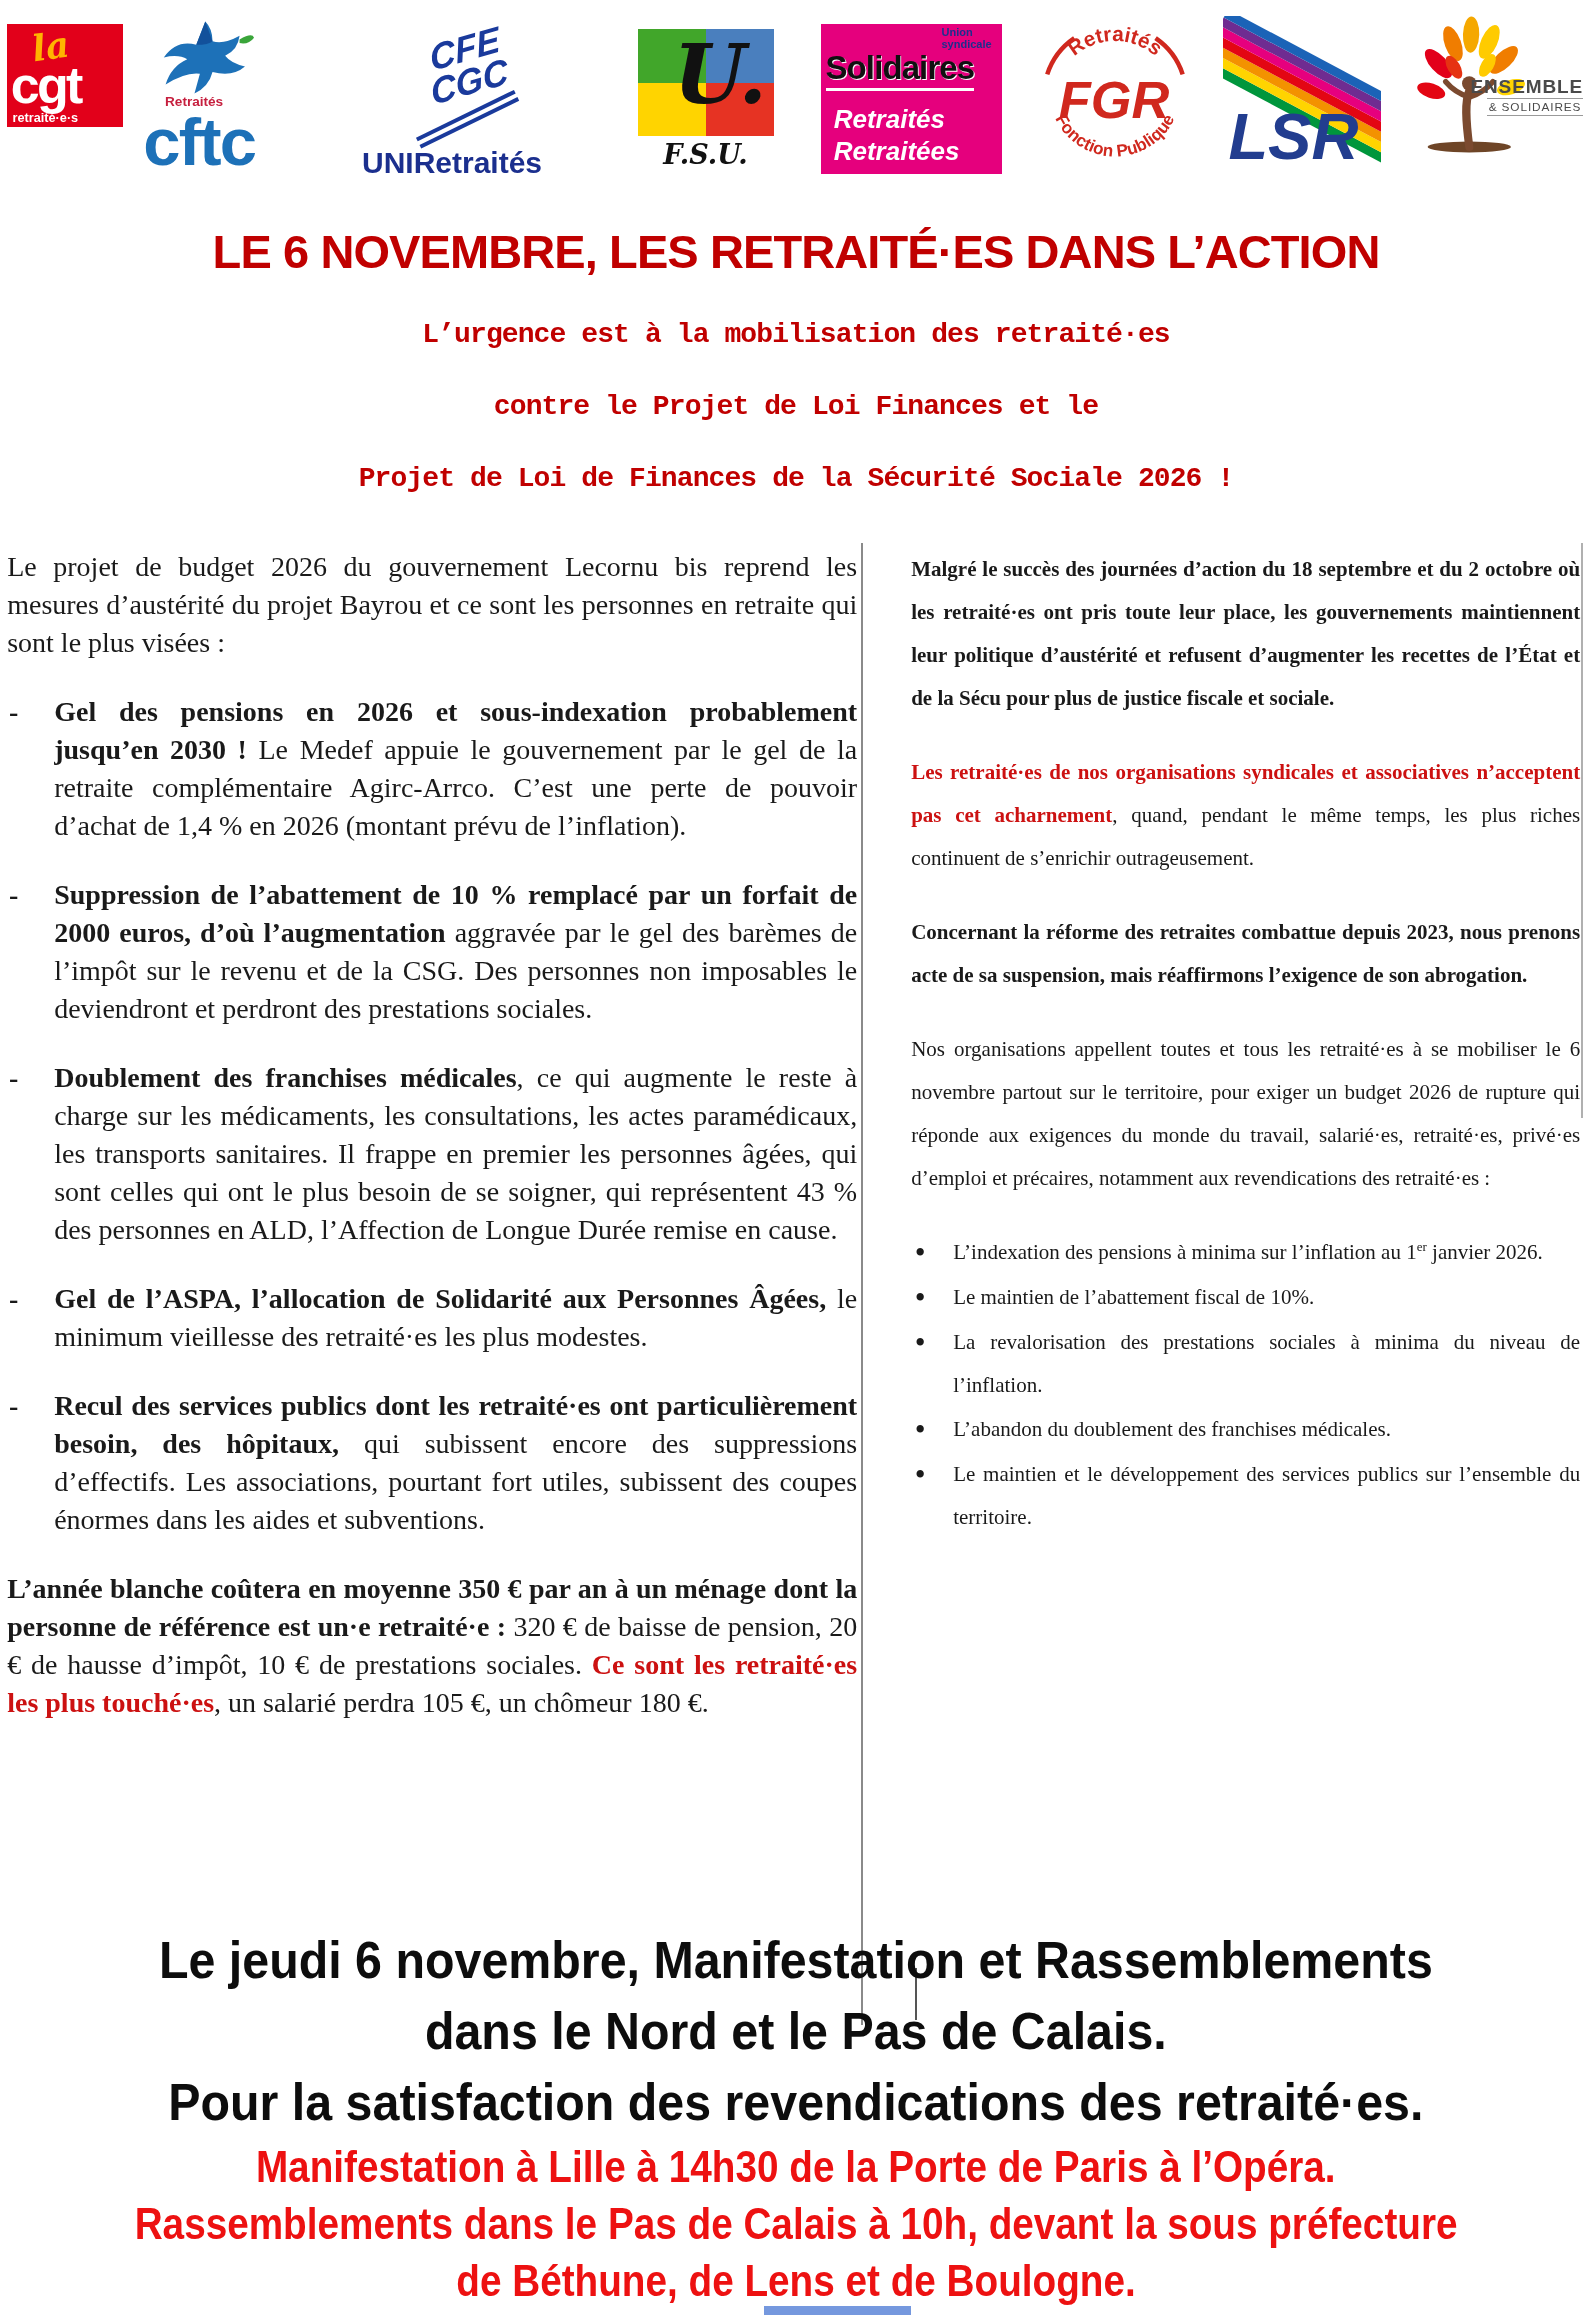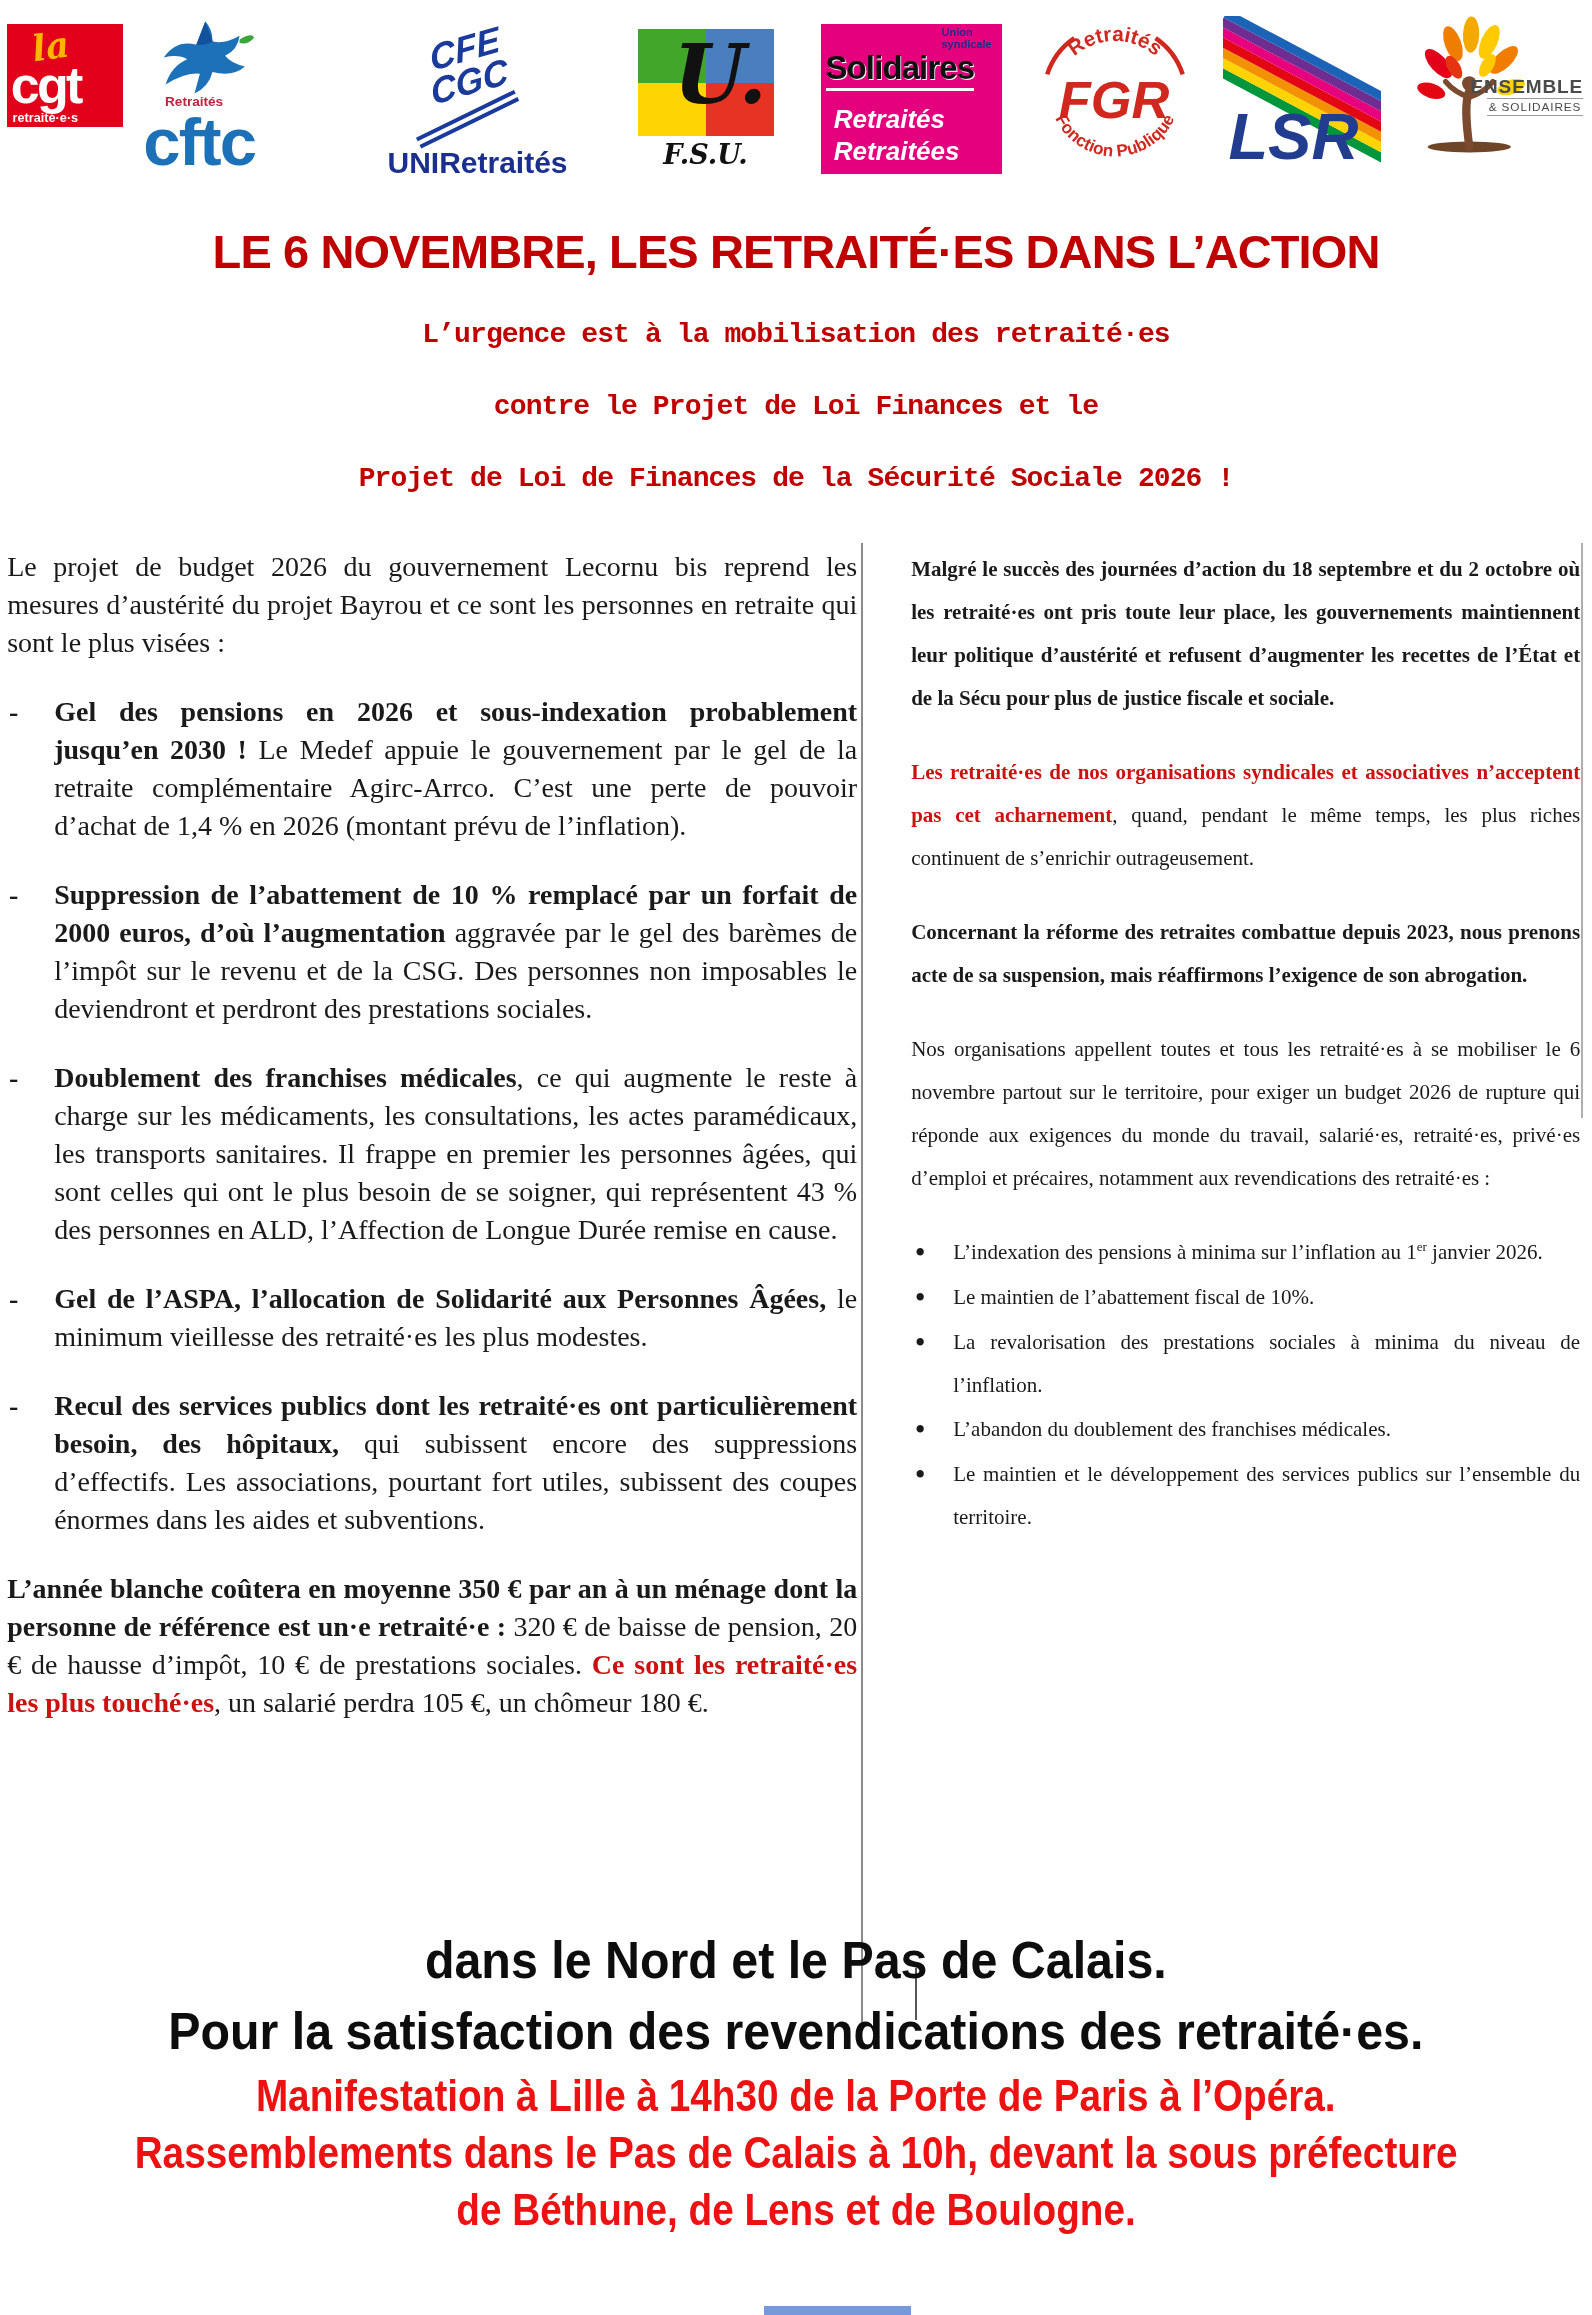--- a/index.html
+++ b/index.html
@@ -26,21 +26,21 @@
   .cftc-main{position:absolute;left:7.2px;top:87px;font-family:"Liberation Sans",sans-serif;
              font-weight:bold;font-size:67px;letter-spacing:-1.8px;color:#1d71b8;}
 
   
   .cfe-box{left:362px;top:22.6px;width:231px;height:156px;}
   .cfe-text{position:absolute;left:65px;top:9px;transform:rotate(-16deg) skewX(-8deg);
             font-family:"Liberation Sans",sans-serif;font-weight:bold;font-style:italic;
             font-size:36px;line-height:33px;color:#1a3a9c;text-align:center;}
   .cfe-lines{position:absolute;left:52px;top:90px;width:109px;transform:rotate(-26deg);}
   .cfe-lines div{height:3.6px;background:#1a3a9c;margin-bottom:4.5px;}
-  .cfe-sub{position:absolute;left:0px;top:123px;width:231px;text-align:center;
+  .cfe-sub{position:absolute;left:0px;top:123px;width:231px;text-align:left;
            font-family:"Liberation Sans",sans-serif;font-weight:bold;font-size:30px;color:#1b2f8e;}
 
   
   .fsu-box{left:624px;top:29px;width:163px;height:149px;}
   .fsu-square{position:absolute;left:13.6px;top:0;width:136px;height:107px;}
   .fsu-q{position:absolute;width:50%;height:50%;}
   .fsu-tl{left:0;top:0;background:#41a62a;}
   .fsu-tr{right:0;top:0;background:#4a7fbe;}
   .fsu-bl{left:0;bottom:0;background:#ffd400;}
   .fsu-br{right:0;bottom:0;background:#e63323;}
@@ -279,19 +279,20 @@
       <li><span>L’indexation des pensions à minima sur l’inflation au 1</span><sup>er</sup><span> janvier 2026.</span></li>
       <li>Le maintien de l’abattement fiscal de 10%.</li>
       <li>La revalorisation des prestations sociales à minima du niveau de l’inflation.</li>
       <li>L’abandon du doublement des franchises médicales.</li>
       <li>Le maintien et le développement des services publics sur l’ensemble du territoire.</li>
     </ul>
   </div>
 </div>
 
 <div class="footer">
+  <div class="f-black"><span class="squeeze">Le jeudi 6 novembre, Manifestation et Rassemblements</span></div>
   <div class="f-black"><span class="squeeze">dans le Nord et le Pas de Calais.</span></div>
   <div class="f-black"><span class="squeeze">Pour la satisfaction des revendications des retraité·es.</span></div>
   <div class="f-red"><span class="squeeze-r">Manifestation à Lille à 14h30 de la Porte de Paris à l’Opéra.</span></div>
   <div class="f-red"><span class="squeeze-r">Rassemblements dans le Pas de Calais à 10h,  devant la sous préfecture</span></div>
   <div class="f-red"><span class="squeeze-r">de Béthune, de Lens et de Boulogne.</span></div>
 </div>
 
 
 </body></html>

